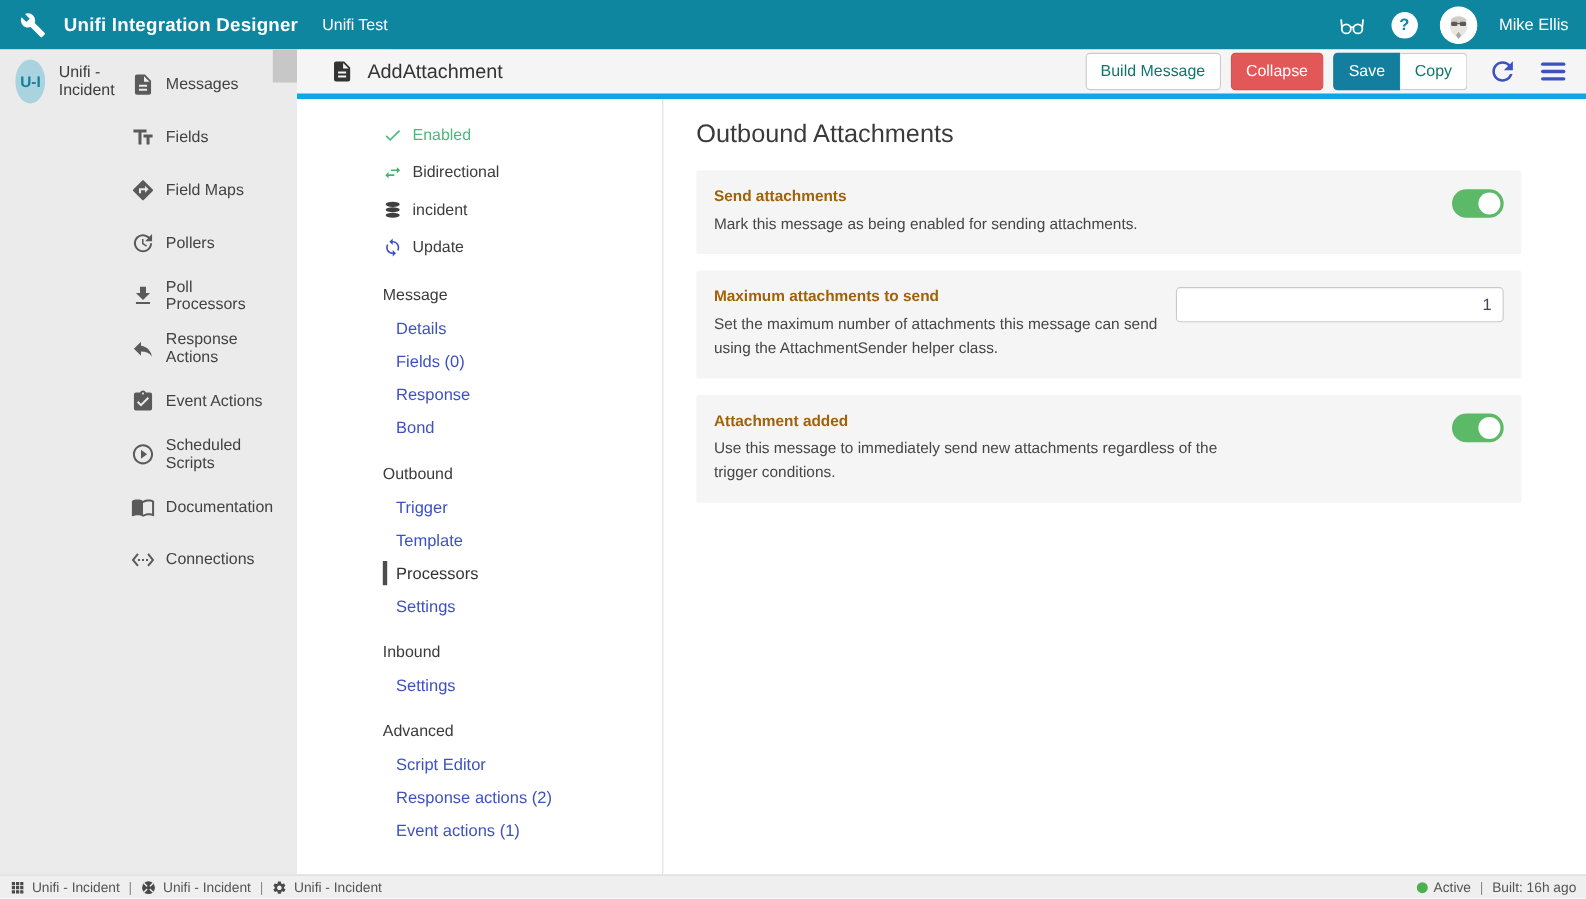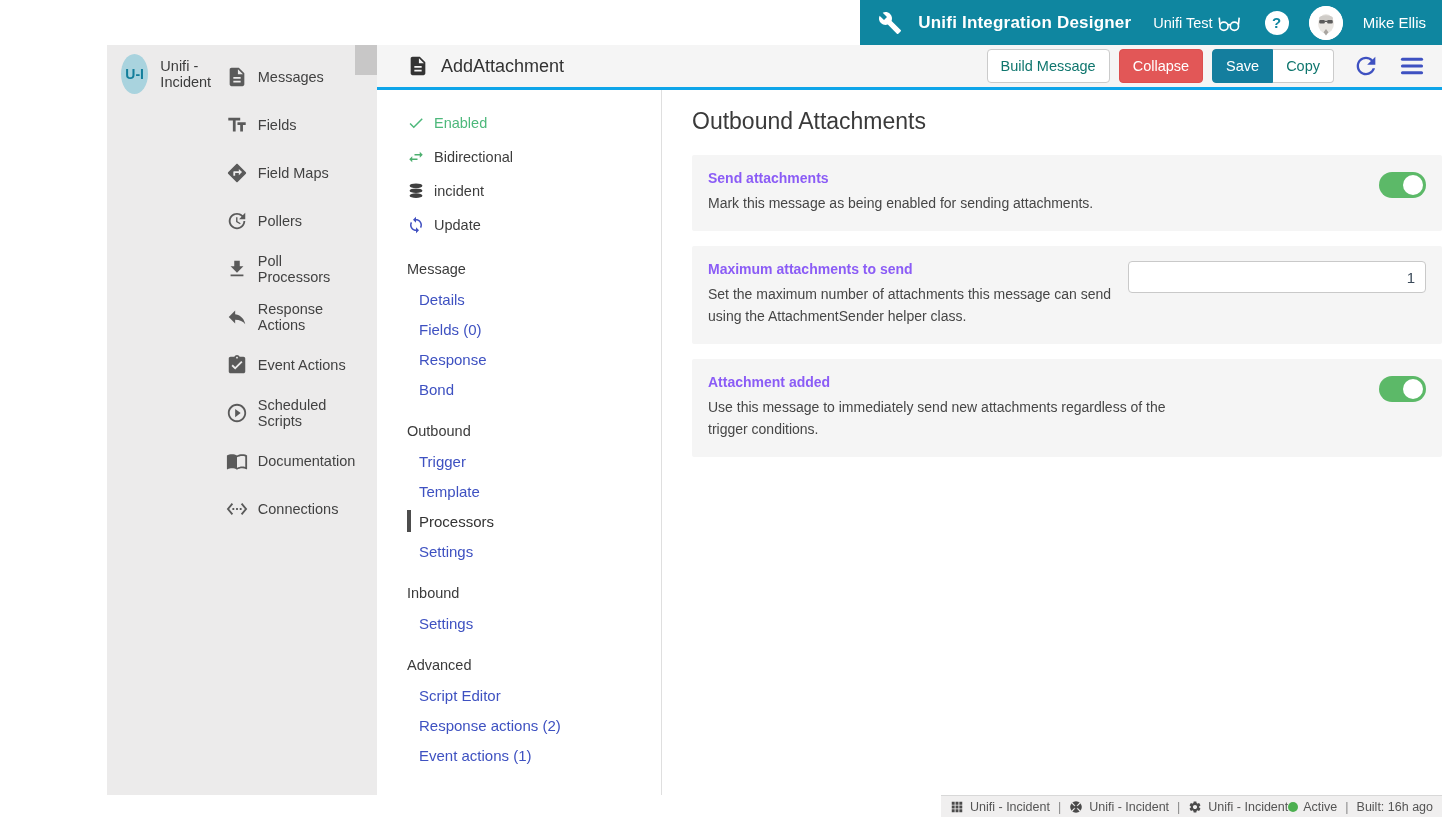--- a/index.html
+++ b/index.html
@@ -1,18 +1,18 @@
 <!DOCTYPE html>
 <html><head>
 <meta charset="utf-8">
 <style>
   * { margin:0; padding:0; box-sizing:border-box; }
   html,body { width:1442px; height:817px; overflow:hidden; }
   body { font-family:"Liberation Sans", sans-serif; background:#fff; color:#333; }
-  .app { width:1442px; height:817px; display:flex; flex-direction:column;align-items:flex-end; }
+  .app { width:1442px; height:817px; display:flex; flex-direction:column; }
 
   
   .topbar { height:45px; background:#0F86A0; display:flex; align-items:center; padding:0 16px 0 18px; color:#fff; flex:0 0 auto; }
   .topbar .wrench { width:24px; height:24px; display:flex; }
   .topbar .app-title { font-size:17px; font-weight:bold; margin-left:16px; letter-spacing:.2px; }
   .topbar .env { font-size:14.5px; margin-left:22px; }
   .topbar .right { margin-left:auto; display:flex; align-items:center; gap:20px; }
   .help-circle { width:24px; height:24px; border-radius:50%; background:#fff; color:#0F86A0; font-weight:bold; font-size:15px; display:flex; align-items:center; justify-content:center; cursor:pointer; }
   .avatar { width:34px; height:34px; border-radius:50%; background:#fff; overflow:hidden; display:flex; align-items:center; justify-content:center; cursor:pointer; }
   .user-name { font-size:15px; }
@@ -26,54 +26,54 @@
   .ws-avatar { width:40px; height:40px; border-radius:50%; background:#A9D3DE; color:#137E9B; font-weight:bold; font-size:14px; display:flex; align-items:center; justify-content:center; }
   .ws-name { font-size:14.5px; color:#3C3C3C; }
   .side-items { flex:1; padding-top:8px; }
   .side-item { height:48px; display:flex; align-items:center; padding-left:2px; gap:10px; color:#424242; font-size:14.5px; cursor:pointer; }
   .side-item .si-icon { width:22px; height:22px; color:#5A5A5A; display:flex; flex:0 0 22px; }
   .collapse-bar { height:30px; background:#C8C7C7; display:flex; align-items:center; padding-left:28px; gap:20px; font-size:13px; color:#333; cursor:pointer; flex:0 0 30px; }
   .collapse-glyph { font-size:10px; color:#3A3A3A; }
 
   
   .workarea { flex:1; display:flex; flex-direction:column; min-width:0; }
-  .header { height:45px; flex:0 0 45px; background:#F5F5F5; border-bottom:3px solid #0ea5e9; display:flex; align-items:center; padding:0 16px 0 30px; }
+  .header { height:45px; flex:0 0 45px; background:#F5F5F5; border-bottom:5px solid #0ea5e9; display:flex; align-items:center; padding:0 16px 0 30px; }
   .header .doc-icon { width:22px; height:22px; color:#333; display:flex; }
   .header .h-title { font-size:18px; color:#333; margin-left:12px; }
   .header .h-actions { margin-left:auto; display:flex; align-items:center; }
   .btn { height:34px; padding:0 13px; font-size:14.5px; font-family:inherit; border-radius:4px; border:1px solid #CBCBCB; background:#fff; color:#0f766e; cursor:pointer; }
   .btn-disable { background:#E25757; border-color:#DD4F4F; color:#fff; margin-left:9px; }
   .btn-group { display:flex; margin-left:9px; }
   .btn-save { background:#147E9E; border:1px solid #147E9E; color:#fff; border-radius:4px 0 0 4px; }
   .btn-copy { border-radius:0 4px 4px 0; border-left:none; }
   .icon-btn { background:none; border:none; cursor:pointer; width:28px; height:28px; color:#3E51C1; display:flex; align-items:center; justify-content:center; padding:0; }
   .refresh-btn { margin-left:18px; }
   .menu-btn { margin-left:18px; }
 
-  .panels { flex:1; display:flex; min-height:0; }
+  .panels { flex:1; display:flex; min-height:0;padding-left:48px; }
 
   
   .nav { width:285px; flex:0 0 285px; border-right:1px solid #DFDFDF; padding-top:16px; overflow:hidden; }
   .nav-status { height:34px; display:flex; align-items:center; padding-left:30px; gap:9px; font-size:14.5px; color:#3C3C3C; cursor:pointer; }
   .nav-status .ns-icon { width:18px; height:18px; display:flex; flex:0 0 18px; }
   .nav-status.green-text { color:#4DB87B; }
   .icon-green { color:#4CAF6E; }
   .icon-indigo { color:#4150C0; }
   .icon-dark { color:#3F3F3F; }
   .nav-section-title { height:30px; margin-top:12px; display:flex; align-items:center; padding-left:30px; font-size:14.5px; color:#3B3B3B; }
   .nav-link { position:relative; height:30px; display:flex; align-items:center; padding-left:42px; font-size:15px; color:#3E51C1; cursor:pointer; }
   .nav-link.active { color:#333; }
   .nav-link.active::before { content:""; position:absolute; left:30px; top:4px; bottom:4px; width:4px; background:#4D4D4D; }
 
   
   .main { flex:1; padding:12px 0 0 30px; min-width:0; }
   .main-title { font-size:23px; font-weight:500; color:#3A3A3A; margin-top:6px; }
   .cards { margin-top:20px; display:flex; flex-direction:column; gap:15px; width:750px; }
   .card { background:#F5F5F5; border-radius:2px; padding:15px 16px 17px 16px; display:flex; justify-content:space-between; }
-  .card-label { font-size:14px; font-weight:bold; color:#8b5cf6; }
+  .card-label { font-size:14px; font-weight:bold; color:#a16207; }
   .card-desc { font-size:14px; color:#464646; line-height:22px; margin-top:6px; max-width:472px; }
   .card-control { flex:0 0 auto; display:flex; align-items:flex-start; }
   .toggle { width:47px; height:26px; border-radius:13px; background:#B9B9B9; position:relative; cursor:pointer; margin-top:2px; }
   .toggle.on { background:#5CB968; }
   .toggle .knob { position:absolute; top:3px; left:3px; width:20px; height:20px; border-radius:50%; background:#fff; }
   .toggle.on .knob { left:auto; right:3px; }
   .num-input { width:298px; height:32px; border:1px solid #C9C9C9; border-radius:4px; background:#fff; text-align:right; padding:0 10px; font-size:15px; color:#3B4A5A; font-family:inherit; }
 
   
   .statusbar { height:22px; flex:0 0 22px; background:#F0EFEF; border-top:1px solid #D8D8D8; display:flex; align-items:center; padding:0 9px; font-size:12.5px; color:#555; }

